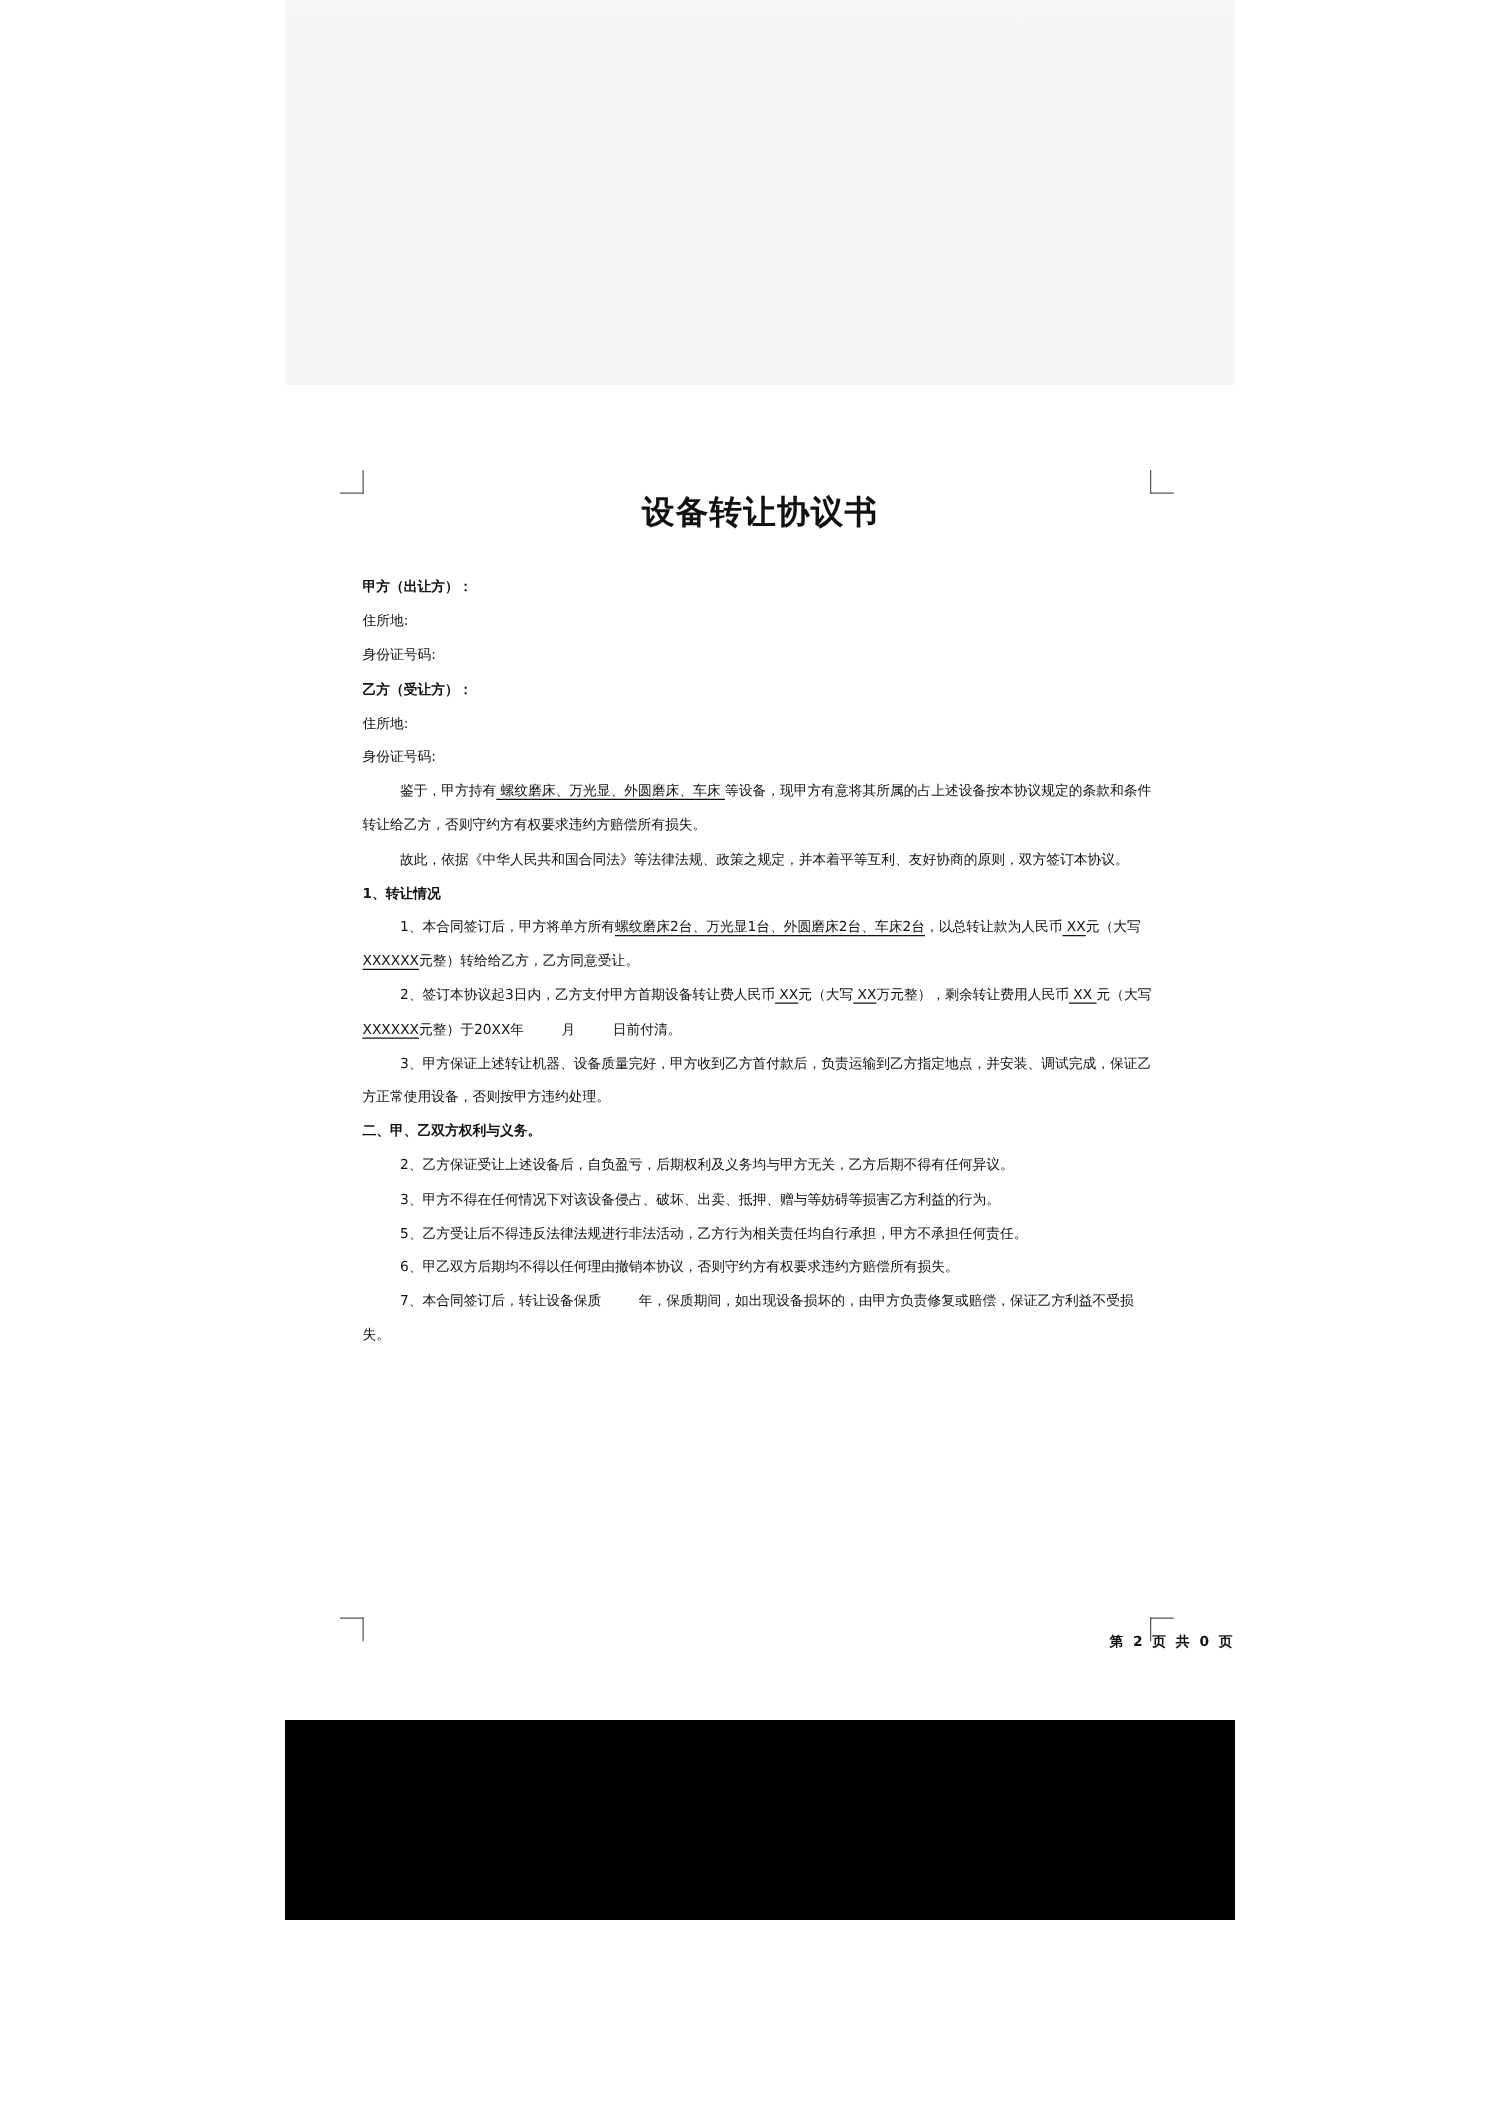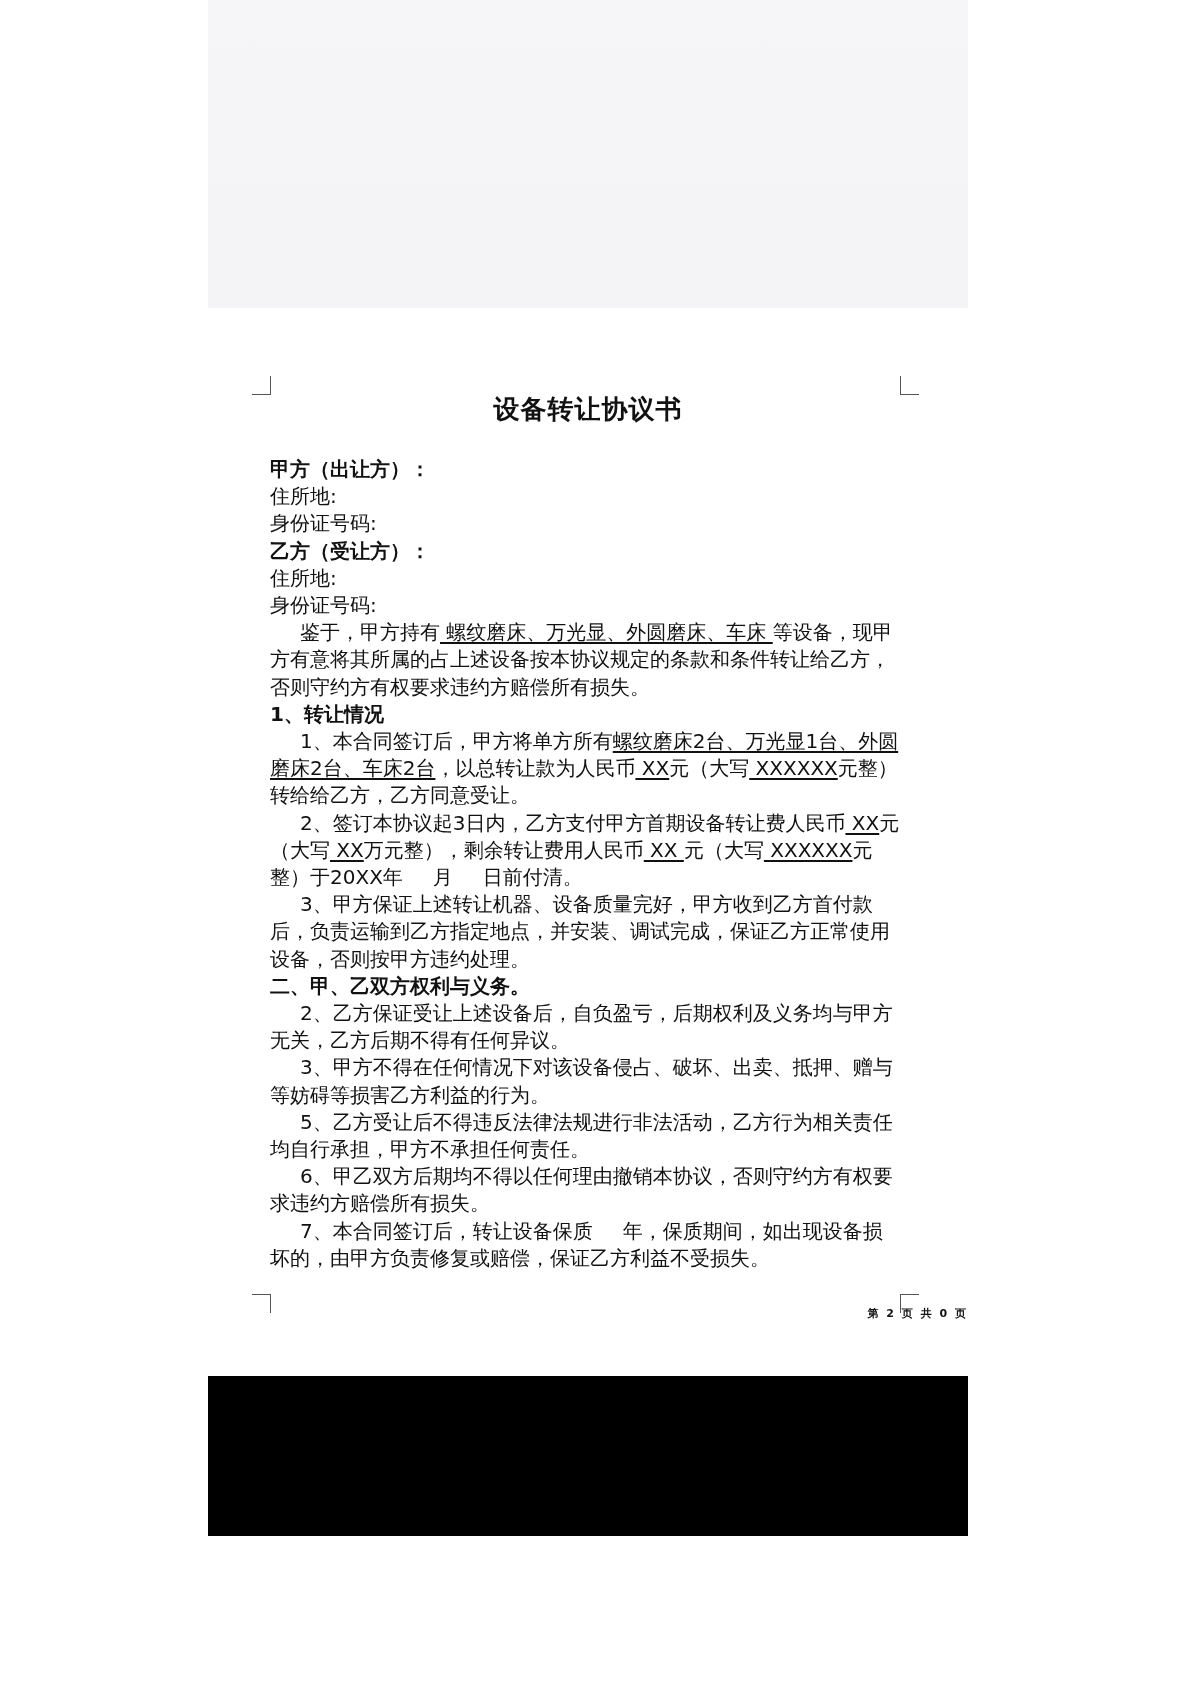--- a/index.html
+++ b/index.html
@@ -3,21 +3,21 @@
 <meta charset="utf-8">
 <style>
   html, body { margin: 0; padding: 0; }
   body {
     width: 1190px; height: 1684px; position: relative; overflow: hidden;
     background: #ffffff;
     font-family: "DejaVu Sans", "Liberation Sans", sans-serif;
     color: #111;
   }
   .screen {
-    position: absolute; left: 208px; top: 0; width: 760px; height: 1536px;
+    position: absolute; left: 228px; top: 0; width: 760px; height: 1536px;
     background: #fbfbfc; overflow: hidden;
   }
   .top-blank {
     position: absolute; left: 0; top: 0; width: 760px; height: 308px;
     background: linear-gradient(#f6f6f8, #f4f4f6);
   }
   .page {
     position: absolute; left: 0; top: 308px; width: 760px; height: 1068px;
     background: #ffffff;
   }
@@ -26,21 +26,21 @@
   .corner.tr { left: 692px; top: 68px; border-left-width: 1px; border-bottom-width: 1px; }
   .corner.bl { left: 44px; top: 986px; border-right-width: 1px; border-top-width: 1px; }
   .corner.br { left: 692px; top: 986px; border-left-width: 1px; border-top-width: 1px; }
 
   .title {
     position: absolute; left: 0; width: 760px; top: 84px; text-align: center;
     font-size: 26px; font-weight: bold; letter-spacing: 1px;
   }
   .body-text {
     position: absolute; left: 62px; top: 148px; width: 632px;
-    font-size: 20px; line-height: 27.2px;
+    font-size: 11px; line-height: 27.2px;
   }
   .body-text p { margin: 0; }
   .bold { font-weight: bold; }
   .indent { text-indent: 30px; }
   .u { text-decoration: underline; text-underline-offset: 3px; }
   .gap { display: inline-block; width: 30px; }
   .footer {
     position: absolute; left: 0; width: 760px; top: 998px; text-align: right;
     font-size: 11px; font-weight: bold; letter-spacing: 2px;
   }
@@ -73,20 +73,21 @@
 
     <div class="body-text">
       <p class="bold">甲方（出让方）：</p>
       <p>住所地:</p>
       <p>身份证号码:</p>
       <p class="bold">乙方（受让方）：</p>
       <p>住所地:</p>
       <p>身份证号码:</p>
 
       <p class="indent"><span>鉴于，甲方持有</span><span class="u"> 螺纹磨床、万光显、外圆磨床、车床 </span><span>等设备，现甲方有意将其所属的占上述设备按本协议规定的条款和条件转让给乙方，否则守约方有权要求违约方赔偿所有损失。</span></p>
+      <p class="indent">故此，依据《中华人民共和国合同法》等法律法规、政策之规定，并本着平等互利、友好协商的原则，双方签订本协议。</p>
 
       <p class="bold">1、转让情况</p>
       <p class="indent"><span>1、本合同签订后，甲方将单方所有</span><span class="u">螺纹磨床2台、万光显1台、外圆磨床2台、车床2台</span><span>，以总转让款为人民币</span><span class="u"> XX</span><span>元（大写</span><span class="u"> XXXXXX</span><span>元整）转给给乙方，乙方同意受让。</span></p>
       <p class="indent"><span>2、签订本协议起3日内，乙方支付甲方首期设备转让费人民币</span><span class="u"> XX</span><span>元（大写</span><span class="u"> XX</span><span>万元整），剩余转让费用人民币</span><span class="u"> XX </span><span>元（大写</span><span class="u"> XXXXXX</span><span>元整）于20XX年</span><span class="gap"></span><span>月</span><span class="gap"></span><span>日前付清。</span></p>
       <p class="indent">3、甲方保证上述转让机器、设备质量完好，甲方收到乙方首付款后，负责运输到乙方指定地点，并安装、调试完成，保证乙方正常使用设备，否则按甲方违约处理。</p>
 
       <p class="bold">二、甲、乙双方权利与义务。</p>
       <p class="indent">2、乙方保证受让上述设备后，自负盈亏，后期权利及义务均与甲方无关，乙方后期不得有任何异议。</p>
       <p class="indent">3、甲方不得在任何情况下对该设备侵占、破坏、出卖、抵押、赠与等妨碍等损害乙方利益的行为。</p>
       <p class="indent">5、乙方受让后不得违反法律法规进行非法活动，乙方行为相关责任均自行承担，甲方不承担任何责任。</p>

